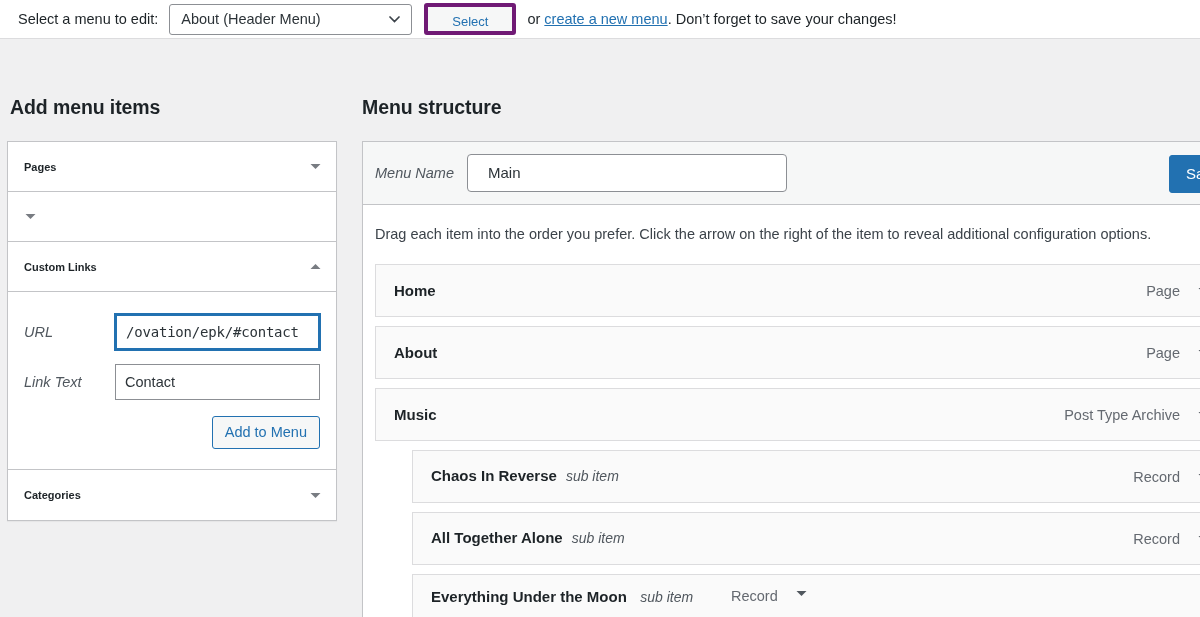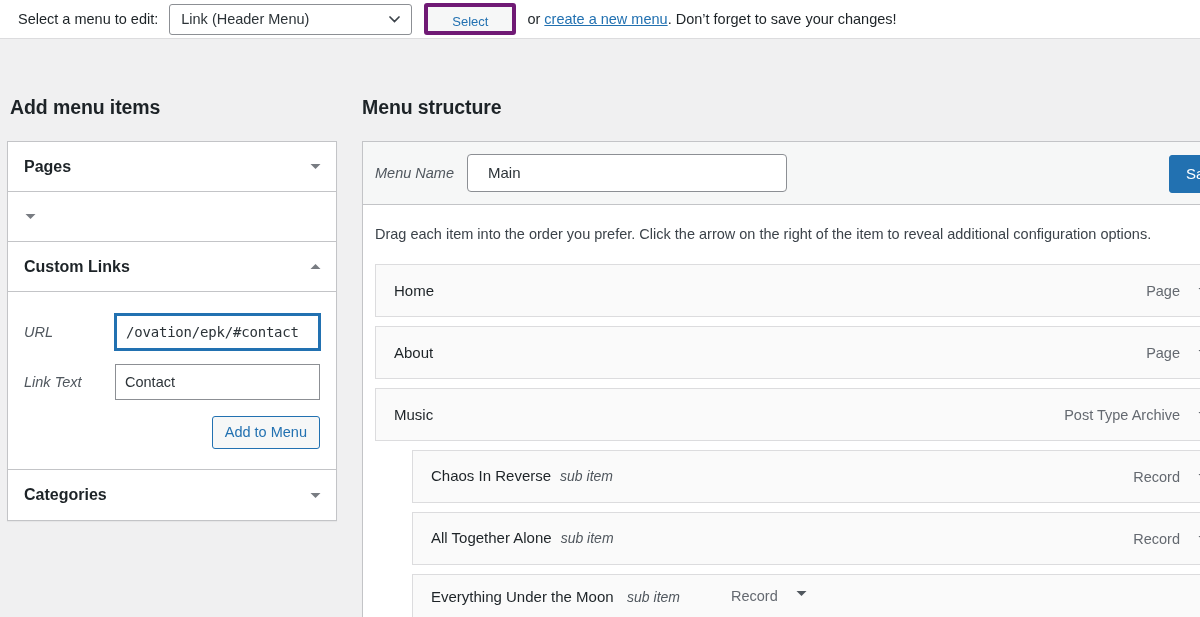--- a/index.html
+++ b/index.html
@@ -89,21 +89,21 @@
     width: 330px;
     background: #fff;
     border: 1px solid #c3c4c7;
     box-shadow: 0 1px 1px rgba(0,0,0,.04);
   }
   .acc-head {
     height: 50px;
     display: flex;
     align-items: center;
     padding: 0 14px 0 16px;
-    font-size: 16px;
+    font-size: 11px;
     font-weight: bold;
     color: #1d2327;
     border-bottom: 1px solid #c3c4c7;
     cursor: pointer;
   }
   .acc-head:last-child { border-bottom: none; }
   .acc-head .t { flex: 1; }
   .acc-arrow {
     width: 13px; height: 9px;
     flex: none;
@@ -242,21 +242,21 @@
   .menu-item.depth-1 {
     margin-left: 37px;
   }
   .menu-item.wrapped {
     height: 53px;
     align-items: flex-start;
     padding-top: 13px;
   }
   .mi-title {
     font-size: 15px;
-    font-weight: normal;
+    font-weight: bold;
     color: #1d2327;
     white-space: nowrap;
   }
   .mi-sub {
     font-size: 14px;
     font-style: italic;
     color: #50575e;
     margin-left: 9px;
     line-height: 1.35;
   }
@@ -281,21 +281,21 @@
   .menu-item.wrapped .mi-toggle { margin-top: 1px; }
   .menu-item.wrapped .mi-left.wrap { max-width: 300px; }
 </style>
 </head>
 <body>
 
 <div class="menu-select-bar">
   <span class="bar-label">Select a menu to edit:</span>
 
   <div class="menu-dropdown">
-    <span>Link (Header Menu)</span>
+    <span>About (Header Menu)</span>
     <span class="chev">
       <svg viewBox="0 0 11 7" width="11" height="7">
           <path d="M1 1l4.5 4.5L10 1" fill="none" stroke="#3c434a" stroke-width="1.7" stroke-linecap="round"></path>
         </svg>
     </span>
   </div>
 
   <div class="select-btn">Select</div>
 
   <span class="bar-tail"><span>or </span><a href="#">create a new menu</a><span>. Don’t forget to save your changes!</span></span>

